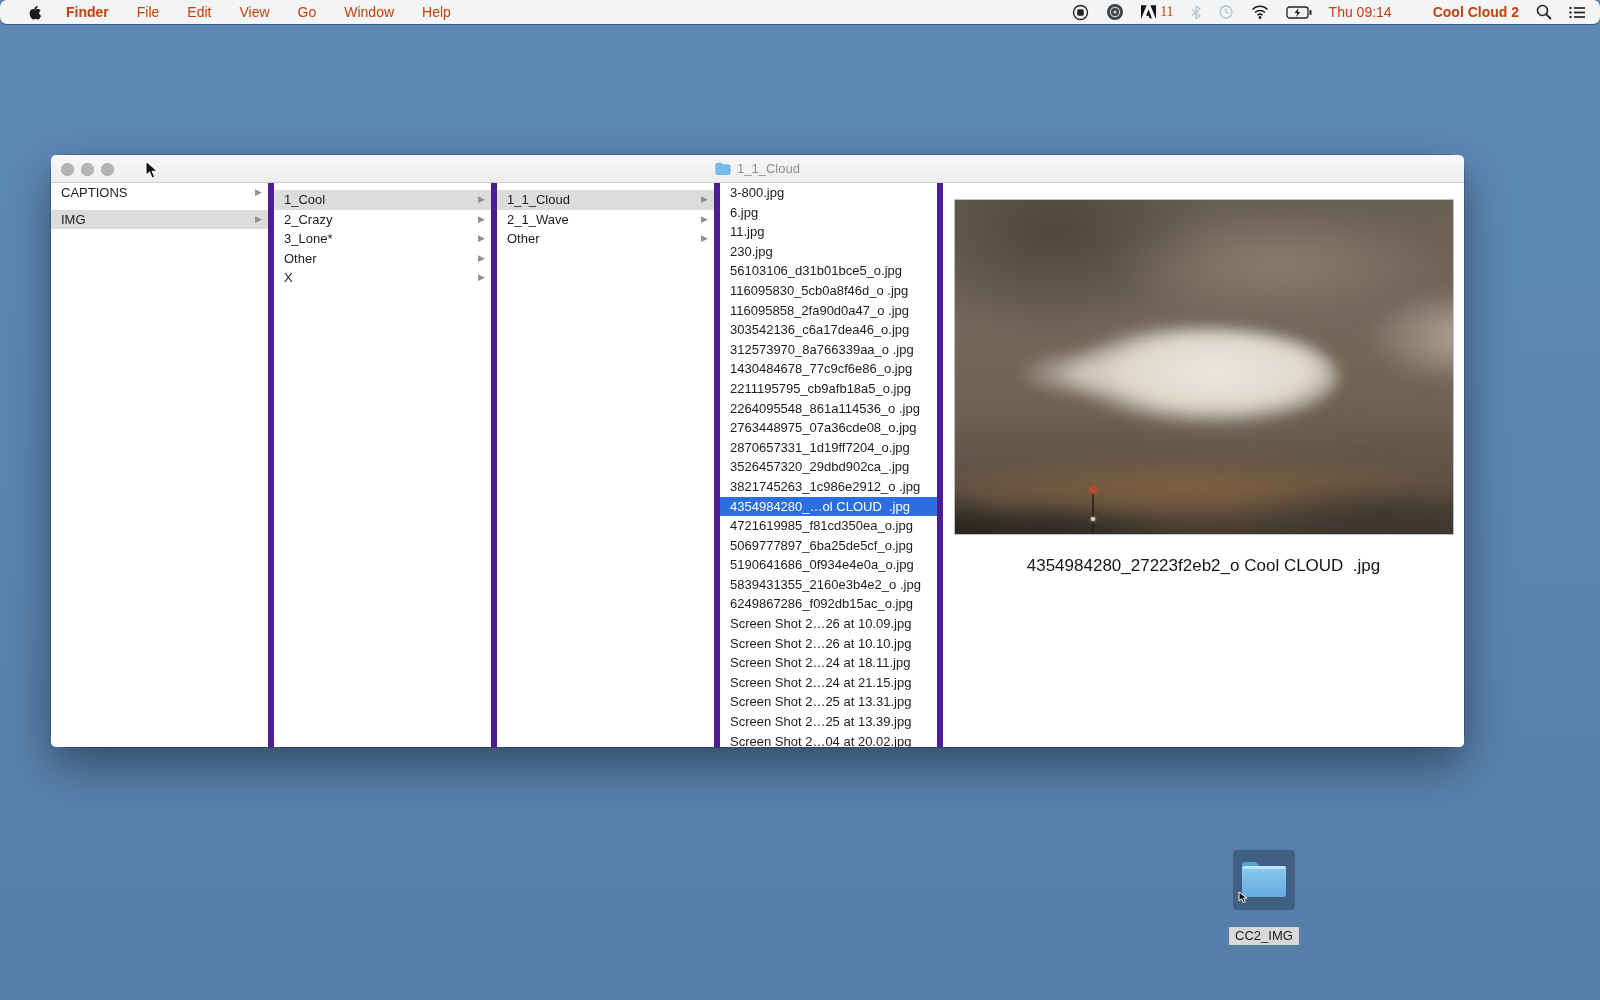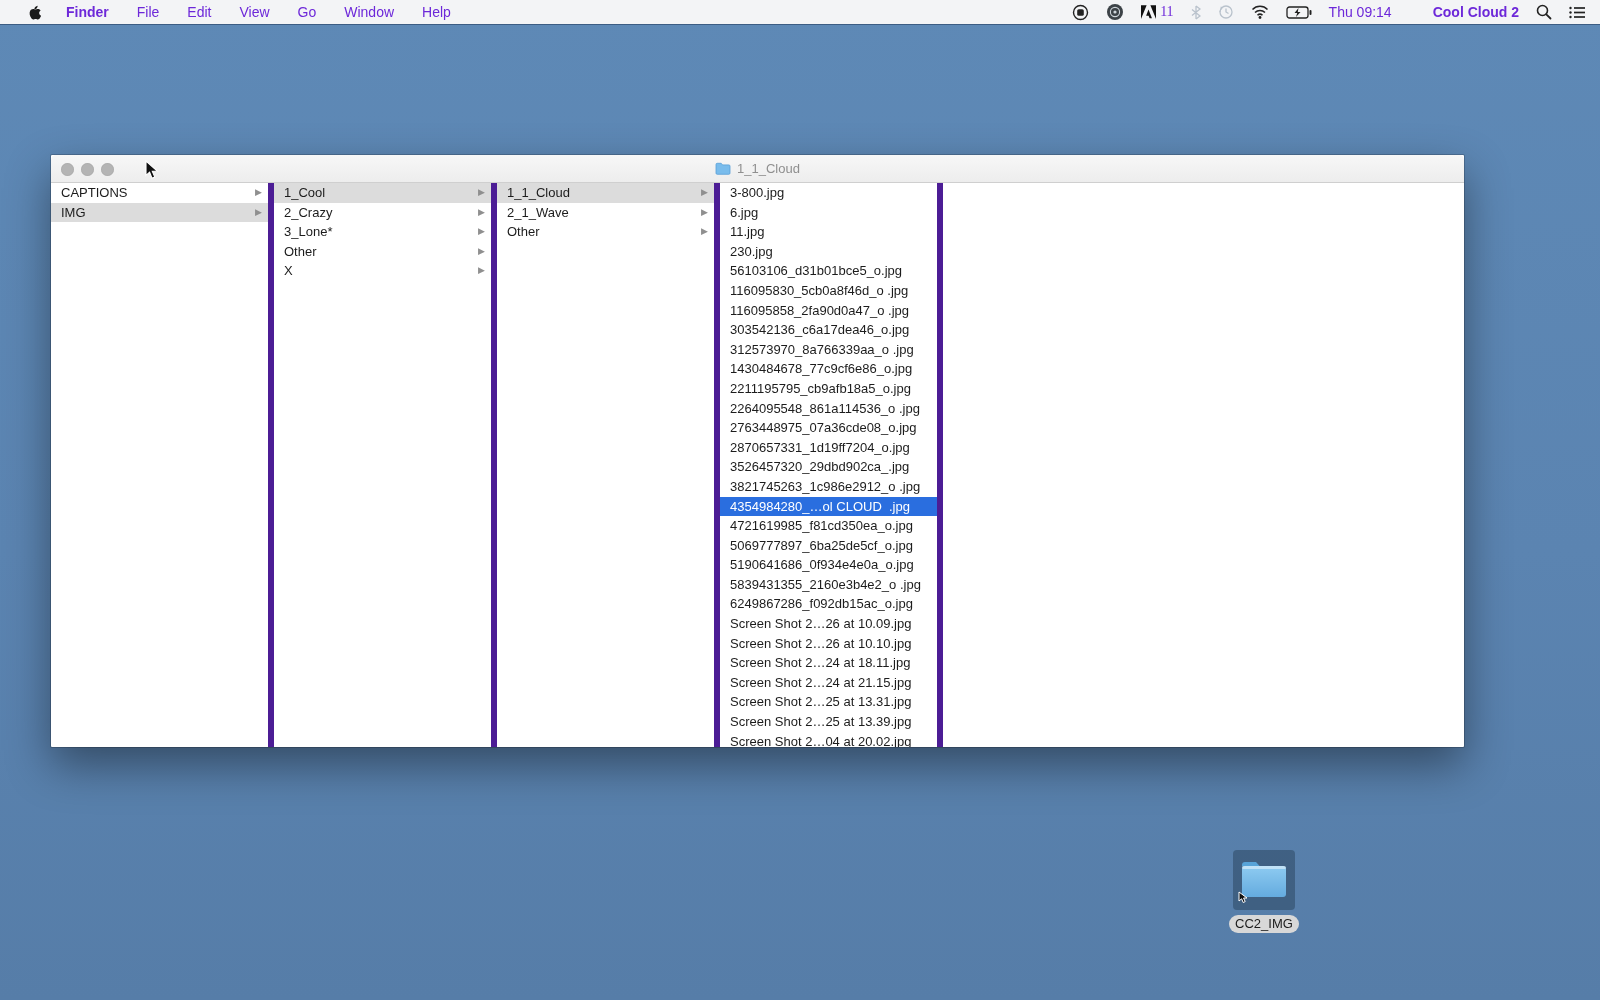--- a/index.html
+++ b/index.html
@@ -3,55 +3,55 @@
 <meta charset="utf-8">
 <style>
   * { margin:0; padding:0; box-sizing:border-box; }
   html,body { width:1600px; height:1000px; overflow:hidden;
     font-family:"Liberation Sans", sans-serif; }
   body { position:relative; background:linear-gradient(180deg,#5e89b6 0%,#5b84b1 55%,#567da8 100%); }
 
   
   .menubar { position:absolute; left:0; top:0; width:1600px; height:24px;
     background:#f3f4f6; box-shadow:0 1px 0 rgba(20,40,70,.45);
-    display:flex; align-items:center; font-size:14px; color:#6d28d9; z-index:50; }
+    display:flex; align-items:center; font-size:14px; color:#c2410c; z-index:50;border-radius:7px; }
   .mb-left { display:flex; align-items:center; gap:0; padding-left:18px; }
   .apple { width:34px; display:flex; justify-content:center; }
   .menu-item { padding:0 14px; height:24px; line-height:24px; }
   .menu-bold { font-weight:bold; }
   .mb-right { margin-left:auto; display:flex; align-items:center; gap:17px; padding-right:14px; }
   .sicon { display:flex; align-items:center; }
   .mb-text { font-size:14px; }
   .mb-user { font-weight:bold;margin-left:24px; }
 
   
   .desk-icon { position:absolute; left:1229px; top:850px; width:70px; text-align:center; }
   .desk-tile { width:62px; height:60px; margin:0 auto; background:rgba(10,25,40,.30);
     border-radius:4px; display:flex; align-items:center; justify-content:center; position:relative; }
-  .desk-label { display:inline-block; margin-top:5px; background:#d8d8d8; border-radius:9px;
+  .desk-label { display:inline-block; margin-top:17px; background:#d8d8d8; border-radius:1px;
     padding:1px 6px 2px 6px; font-size:13px; color:#1c1c1c; white-space:pre; }
   .alias-badge { position:absolute; left:5px; bottom:6px; }
 
   
   .window { position:absolute; left:51px; top:155px; width:1413px; height:592px;
-    border-radius:1px; background:#fff; box-shadow:0 18px 45px rgba(0,0,0,.42), 0 0 0 1px rgba(0,0,0,.18); }
+    border-radius:16px; background:#fff; box-shadow:0 18px 45px rgba(0,0,0,.42), 0 0 0 1px rgba(0,0,0,.18); }
   .titlebar { position:absolute; left:0; top:0; right:0; height:28px;
     background:linear-gradient(180deg,#f7f7f7,#ededed); border-bottom:1px solid #cfcfcf;
     border-radius:5px 5px 0 0; display:flex; align-items:center; justify-content:center; }
   .traffic { position:absolute; left:10px; top:8px; display:flex; gap:7px; }
   .tl { width:13px; height:13px; border-radius:50%; background:#b4b4b4;
     box-shadow:inset 0 0 1px rgba(0,0,0,.25); }
   .win-title { display:flex; align-items:center; gap:6px; font-size:13px; color:#8f8f8f; }
   .content { position:absolute; left:0; top:28px; right:0; bottom:0; display:flex;
     border-radius:0 0 5px 5px; overflow:hidden; background:#fff; }
   .col { width:223px; flex:0 0 223px; border-right:6px solid #4c1d95; overflow:hidden; }
   .row { position:relative; height:19.6px; line-height:19.6px; font-size:13px; color:#1c1c1c;
     padding:0 20px 0 10px; white-space:pre; overflow:hidden; }
   .row .row-arrow { position:absolute; right:6px; top:0; font-size:9px; color:#8f8f8f; line-height:19.6px; }
-  .sel-gray { background:#dcdcdc; }
+  .sel-gray { background:#dcdcdc;margin-top:7px; }
   .sel-blue { background:#2a6edf; color:#ffffff; }
 
   
   .preview { flex:1 1 auto; position:relative; background:#fff; }
   .photo { position:absolute; left:12px; top:17px; width:498px; height:334px; overflow:hidden;
     background:linear-gradient(180deg,#6a5f53 0%,#74685a 38%,#6f6252 62%,#5e5245 82%,#413931 100%);
     outline:1px solid rgba(0,0,0,.25); }
   .ph { position:absolute; border-radius:50%; }
   .ph-darktop { left:-15%; top:-25%; width:70%; height:70%;
     background:radial-gradient(ellipse at center, rgba(55,48,40,.55), rgba(55,48,40,0) 65%); filter:blur(8px); }
@@ -231,20 +231,38 @@
         <div class="row"><span>6249867286_f092db15ac_o.jpg</span></div>
         <div class="row"><span>Screen Shot 2…26 at 10.09.jpg</span></div>
         <div class="row"><span>Screen Shot 2…26 at 10.10.jpg</span></div>
         <div class="row"><span>Screen Shot 2…24 at 18.11.jpg</span></div>
         <div class="row"><span>Screen Shot 2…24 at 21.15.jpg</span></div>
         <div class="row"><span>Screen Shot 2…25 at 13.31.jpg</span></div>
         <div class="row"><span>Screen Shot 2…25 at 13.39.jpg</span></div>
         <div class="row"><span>Screen Shot 2…04 at 20.02.jpg</span></div>
       </div>
 
+    <div class="preview">
+      <div class="photo">
+        <div class="ph ph-darktop"></div>
+        <div class="ph ph-haze"></div>
+        <div class="ph ph-cloud-right"></div>
+        <div class="ph ph-cloud-shadow"></div>
+        <div class="ph ph-cloud-main"></div>
+        <div class="ph ph-cloud-left"></div>
+        <div class="ph ph-orange"></div>
+        <div class="ph ph-darkband1"></div>
+        <div class="ph ph-darkband2"></div>
+        <div class="ph ph-corner"></div>
+        <div class="antenna"></div>
+        <div class="antenna-light"></div>
+        <div class="antenna-light2"></div>
+      </div>
+      <div class="caption">4354984280_27223f2eb2_o Cool CLOUD  .jpg</div>
+    </div>
 
   </div>
 </div>
 
 <div class="desk-icon">
   <div class="desk-tile">
     <svg width="48" height="40" viewBox="0 0 48 40">
       <defs>
         <linearGradient id="fg" x1="0" y1="0" x2="0" y2="1">
           <stop offset="0" stop-color="#8ecbf1"></stop>

